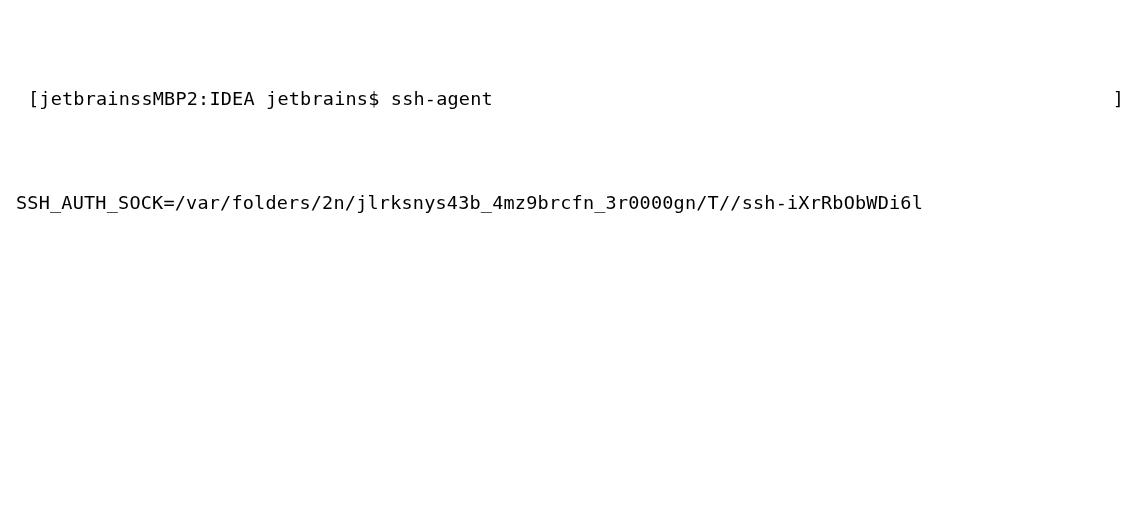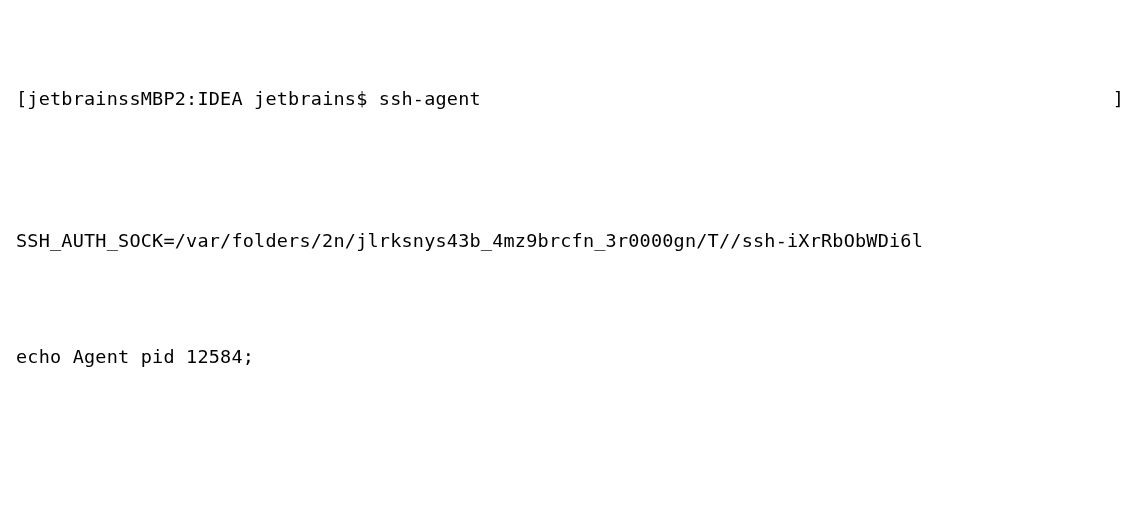--- a/index.html
+++ b/index.html
@@ -12,44 +12,43 @@
     font-size: 18.5px;
     line-height: 26px;
     color: #000000;
     overflow: hidden;
     letter-spacing: 0.2px;
   }
   .terminal {
     padding: 8px 16px 12px 16px;
     white-space: pre;
   }
-  .line { white-space: pre; margin-top: 38px; }
+  .line { white-space: pre; }
   .prompt-row {
     display: flex;
     justify-content: space-between;
     white-space: pre;
   }
-  .prompt-text { white-space: pre; }
+  .prompt-text { white-space: pre; margin-left: 12px; }
   .rbracket {
     color: #000;
     padding-right: 0;
   }
 </style>
 </head>
 <body>
 
 <div class="terminal">
 
   <div class="prompt-row">
     <span class="prompt-text"><span>[</span><span>jetbrainssMBP2:IDEA jetbrains$ </span><span>ssh-agent</span></span>
     <span class="rbracket">]</span>
   </div>
 
   <div class="line">SSH_AUTH_SOCK=/var/folders/2n/jlrksnys43b_4mz9brcfn_3r0000gn/T//ssh-iXrRbObWDi6l</div>
-  <div class="line">echo Agent pid 12584;</div>
 
   
 
   
 
   
 
   
   
 

